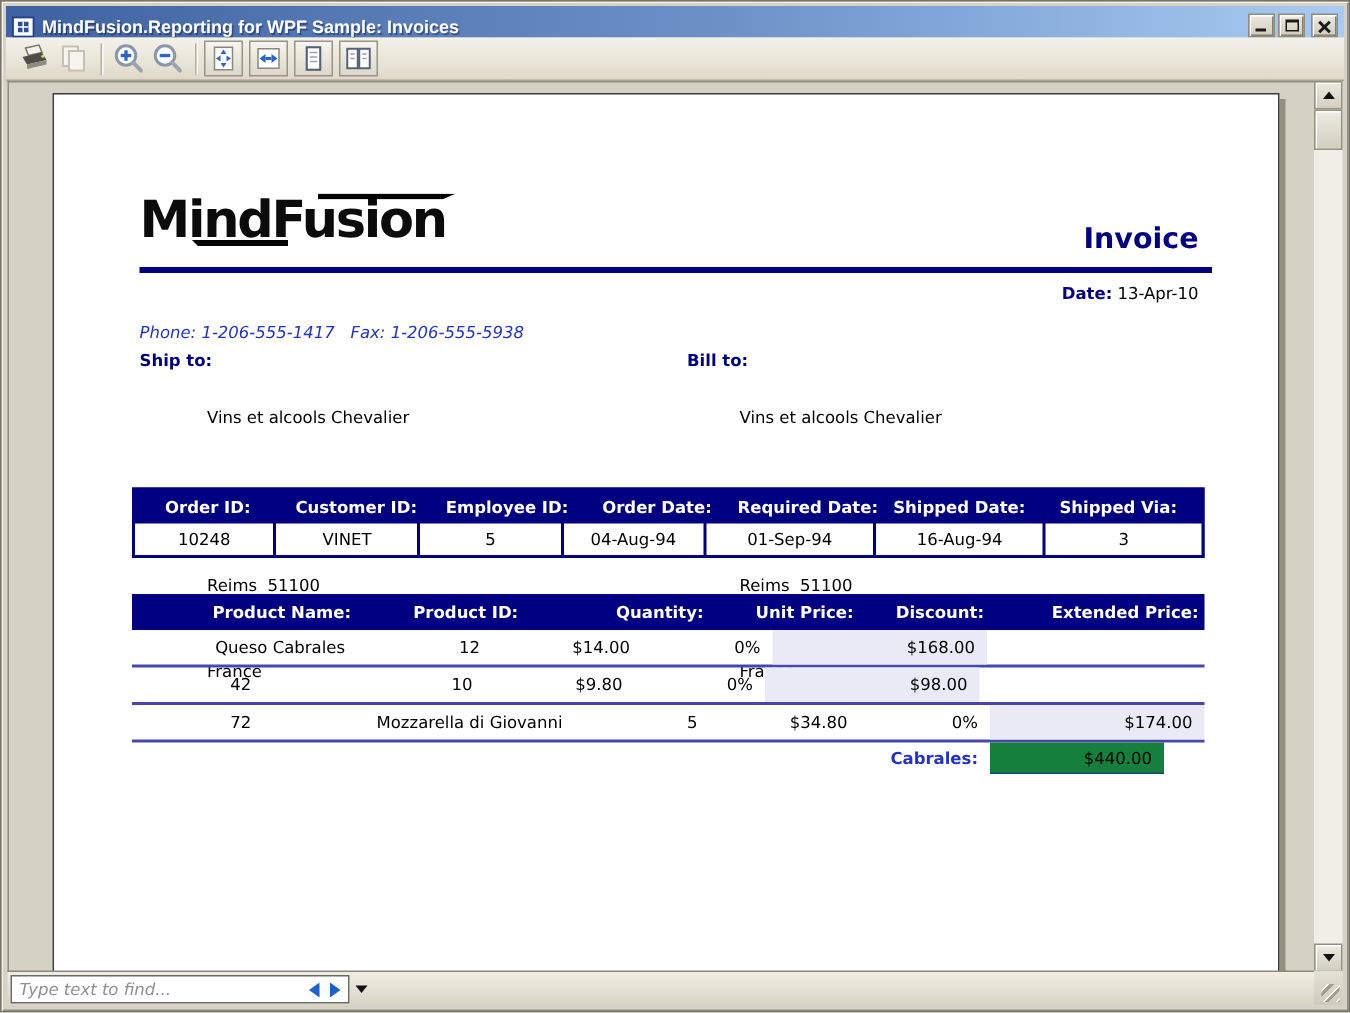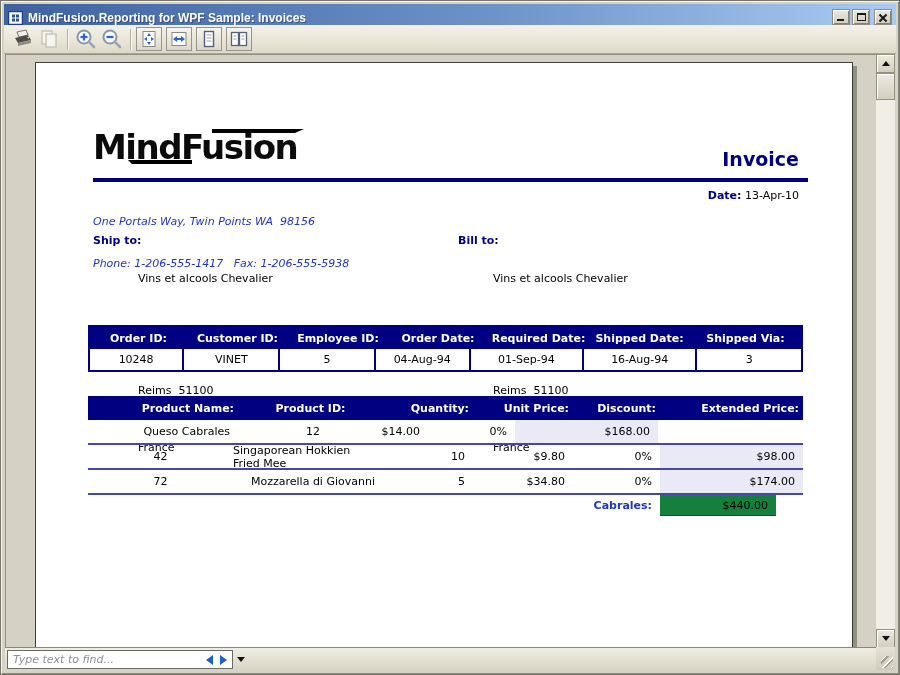--- a/index.html
+++ b/index.html
@@ -224,21 +224,20 @@
       <div class="logo">
         <span>M</span><span>ind</span><span>F</span><span>usion</span>
         <span class="logo-underline"></span>
         <span class="logo-overline"></span>
       </div>
 
       <div class="invoice-title">Invoice</div>
       <div class="hrule"></div>
 
       <div class="addr">
-        <div>One Portals Way, Twin Points WA  98156</div>
         <div>Phone: 1-206-555-1417   Fax: 1-206-555-5938</div>
       </div>
 
       <div class="dateline"><span class="lbl">Date:</span><span class="val"> 13-Apr-10</span></div>
 
       <div class="addr-label" style="left:57px; top:171px;">Ship to:</div>
       <div class="addr-lines" style="left:102px; top:169px;">
         <div>Vins et alcools Chevalier</div>
         <div>59 rue de l'Abbaye</div>
         <div>Reims  51100</div>
@@ -285,21 +284,20 @@
         </div>
         <div class="irow">
           <span class="cell ic1">Queso Cabrales</span>
           <span class="cell ic2">12</span>
           <span class="cell ic3">$14.00</span>
           <span class="cell ic4">0%</span>
           <span class="cell ic5">$168.00</span>
         </div>
         <div class="irow">
           <span class="cell ic0">42</span>
-          <span class="cell ic1">Singaporean Hokkien Fried Mee</span>
           <span class="cell ic2">10</span>
           <span class="cell ic3">$9.80</span>
           <span class="cell ic4">0%</span>
           <span class="cell ic5">$98.00</span>
         </div>
         <div class="irow">
           <span class="cell ic0">72</span>
           <span class="cell ic1">Mozzarella di Giovanni</span>
           <span class="cell ic2">5</span>
           <span class="cell ic3">$34.80</span>

